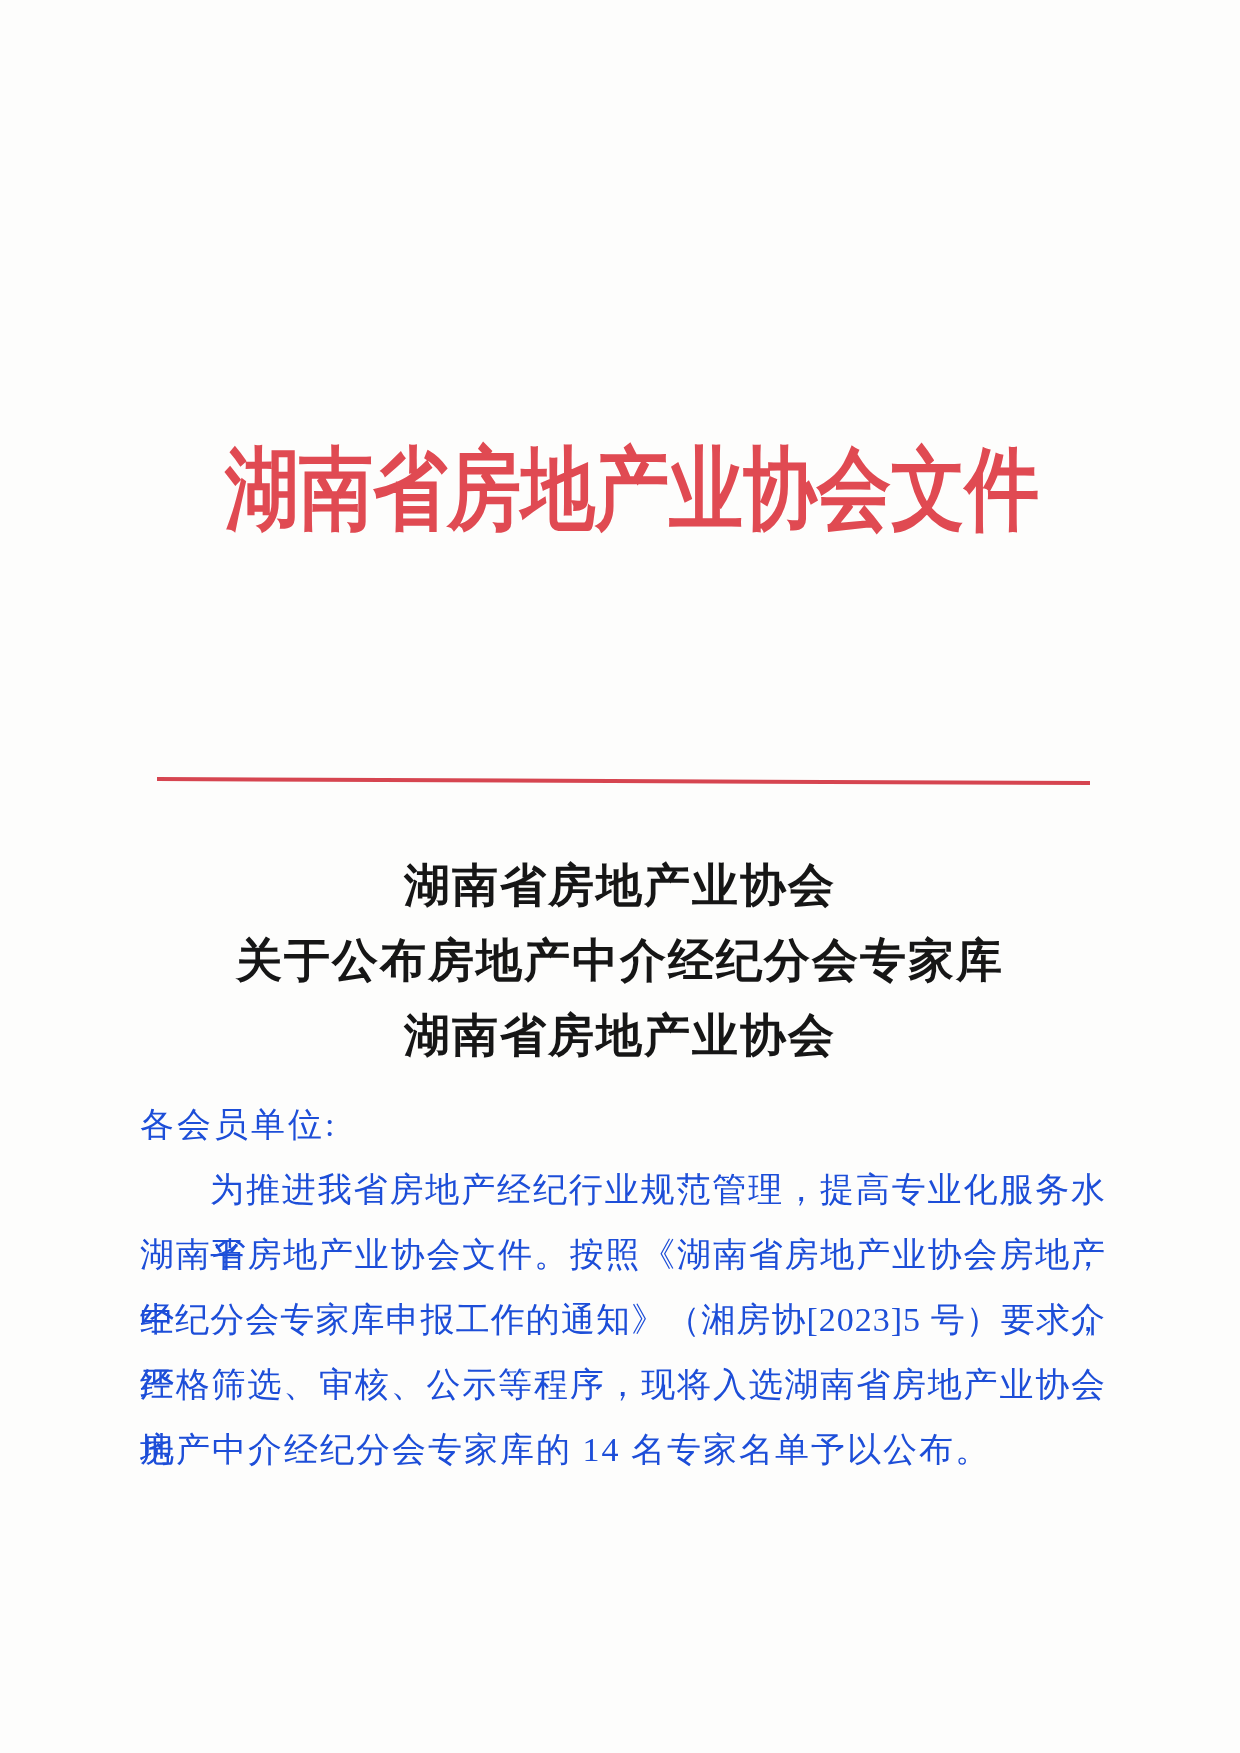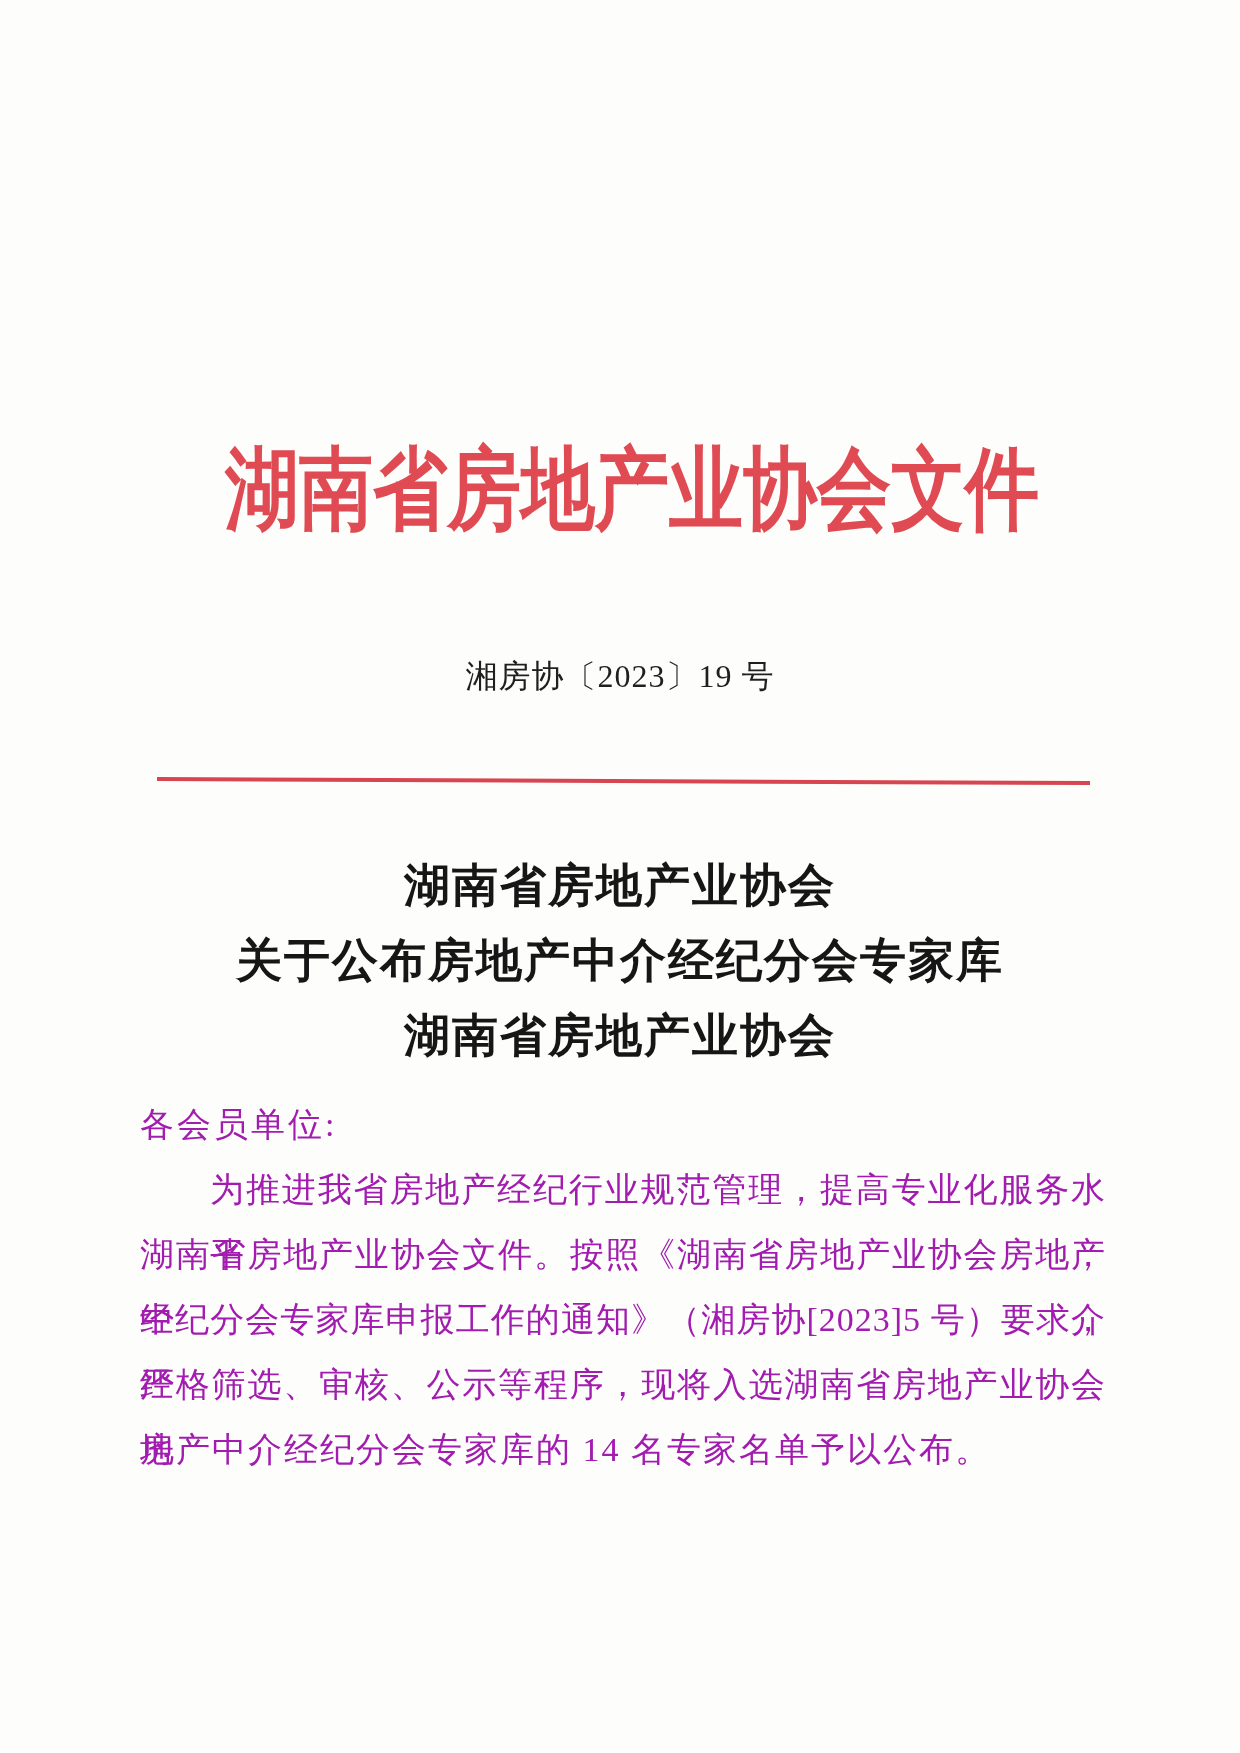--- a/index.html
+++ b/index.html
@@ -74,21 +74,21 @@
   .doc-title .title-line {
     white-space: nowrap;
   }
   
   .body-block {
     position: absolute;
     top: 1092px;
     left: 140px;
     width: 966px;
     font-size: 34px;
-    color: #a21caf;
+    color: #1d4ed8;
   }
   .salutation {
     height: 65px;
     line-height: 65px;
     letter-spacing: 3px;
     white-space: nowrap;
   }
   .para-line {
     height: 65px;
     line-height: 65px;
@@ -107,21 +107,20 @@
 </style>
 </head>
 <body>
 
 <div class="page">
 
   <div class="masthead">
     <span class="masthead-text">湖南省房地产业协会文件</span>
   </div>
 
-  <div class="doc-number">湘房协〔2023〕19 号</div>
 
   <div class="red-divider"></div>
 
   <div class="doc-title">
     <div class="title-line">湖南省房地产业协会</div>
     <div class="title-line">关于公布房地产中介经纪分会专家库</div>
     <div class="title-line">湖南省房地产业协会</div>
   </div>
 
   <div class="body-block">

